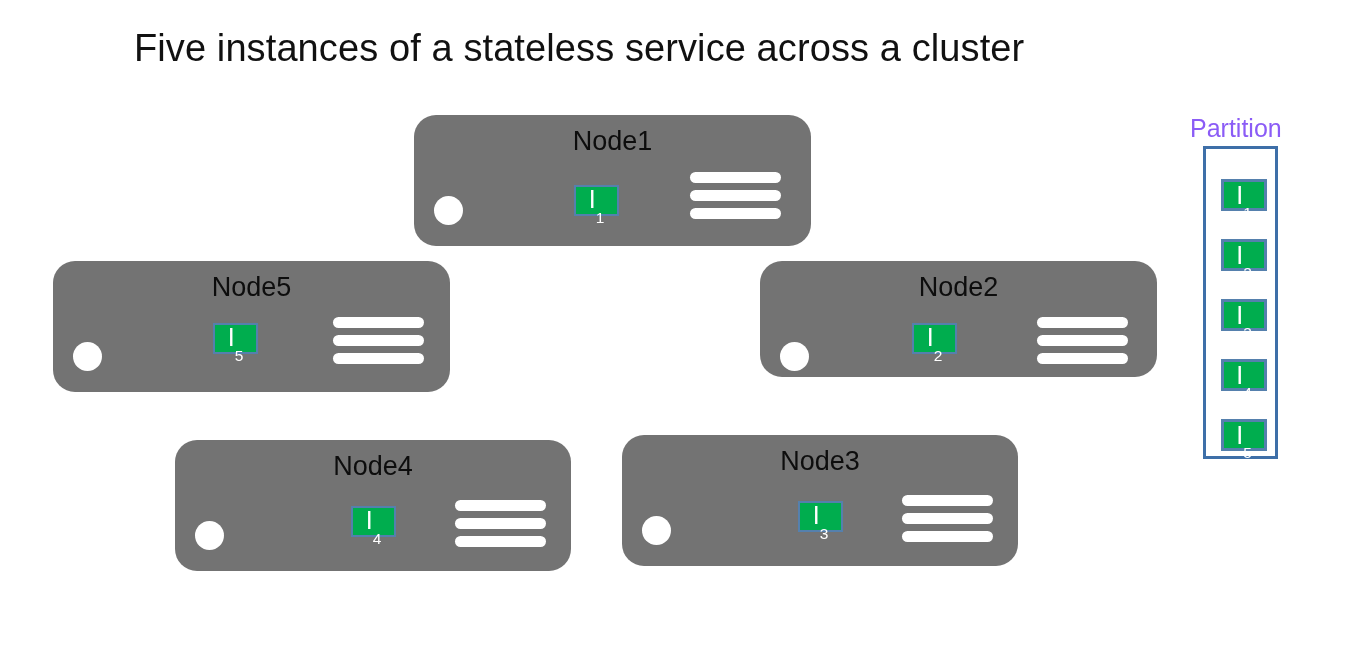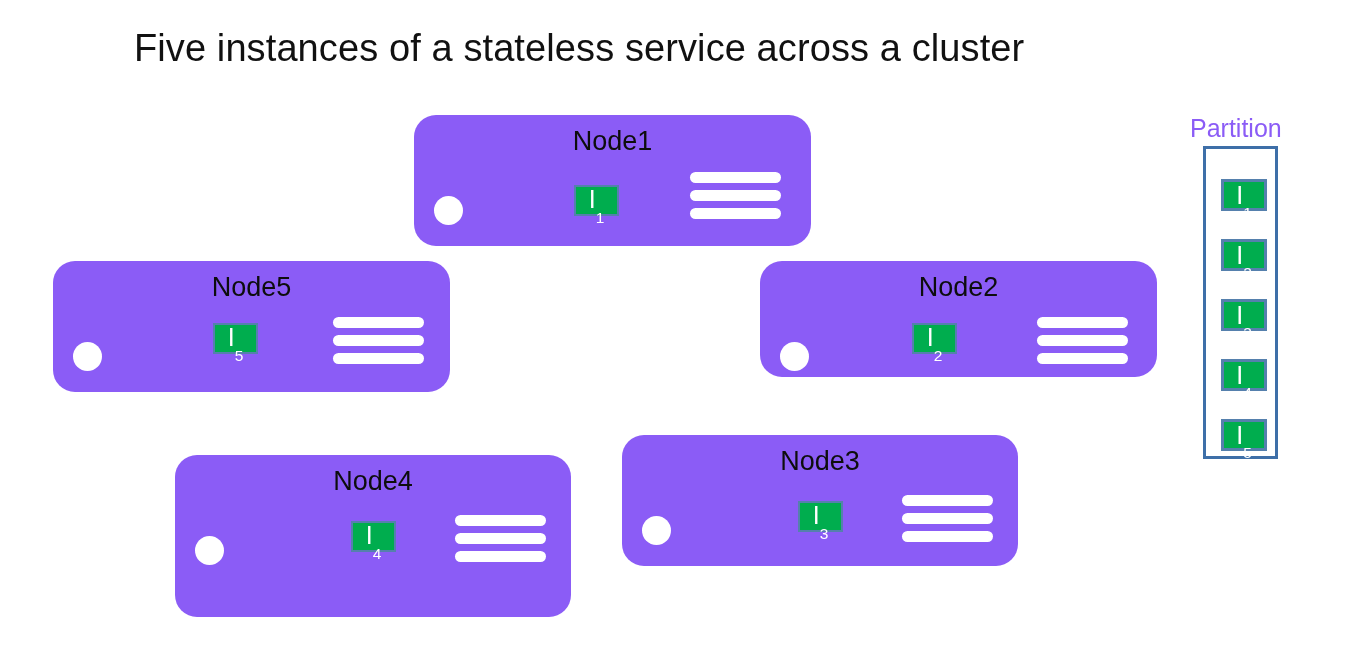--- a/index.html
+++ b/index.html
@@ -26,21 +26,21 @@
     color: #111111;
     font-weight: 400;
     letter-spacing: 0.1px;
     white-space: nowrap;
     margin-left: 24px;
   }
 
   
   .node {
     position: absolute;
-    background: #8b5cf6;
+    background: #737373;
     border-radius: 22px;
     box-sizing: border-box;
   }
   .node-title {
     position: absolute;
     top: 9px;
     left: 0;
     width: 100%;
     text-align: center;
     font-size: 27px;
@@ -171,21 +171,21 @@
     <div class="node" style="left: 622px; top: 435px; width: 396px; height: 131px; padding-left: 37px;">
       <div class="node-title">Node3</div>
       <div class="node-dot" style="left: 20px; top: 81px;"></div>
       <div class="badge" style="left: 176px; top: 66px;"><span class="base">I</span><sub>3</sub></div>
       <div class="node-bars" style="left: 280px; top: 60px;">
         <div class="node-bar"></div>
         <div class="node-bar"></div>
         <div class="node-bar"></div>
       </div>
     </div>
-    <div class="node" style="left: 175px; top: 455px; width: 396px; height: 162px;">
+    <div class="node" style="left: 175px; top: 440px; width: 396px; height: 131px;">
       <div class="node-title">Node4</div>
       <div class="node-dot" style="left: 20px; top: 81px;"></div>
       <div class="badge" style="left: 176px; top: 66px;"><span class="base">I</span><sub>4</sub></div>
       <div class="node-bars" style="left: 280px; top: 60px;">
         <div class="node-bar"></div>
         <div class="node-bar"></div>
         <div class="node-bar"></div>
       </div>
     </div>
     <div class="node" style="left: 53px; top: 261px; width: 397px; height: 131px;">

